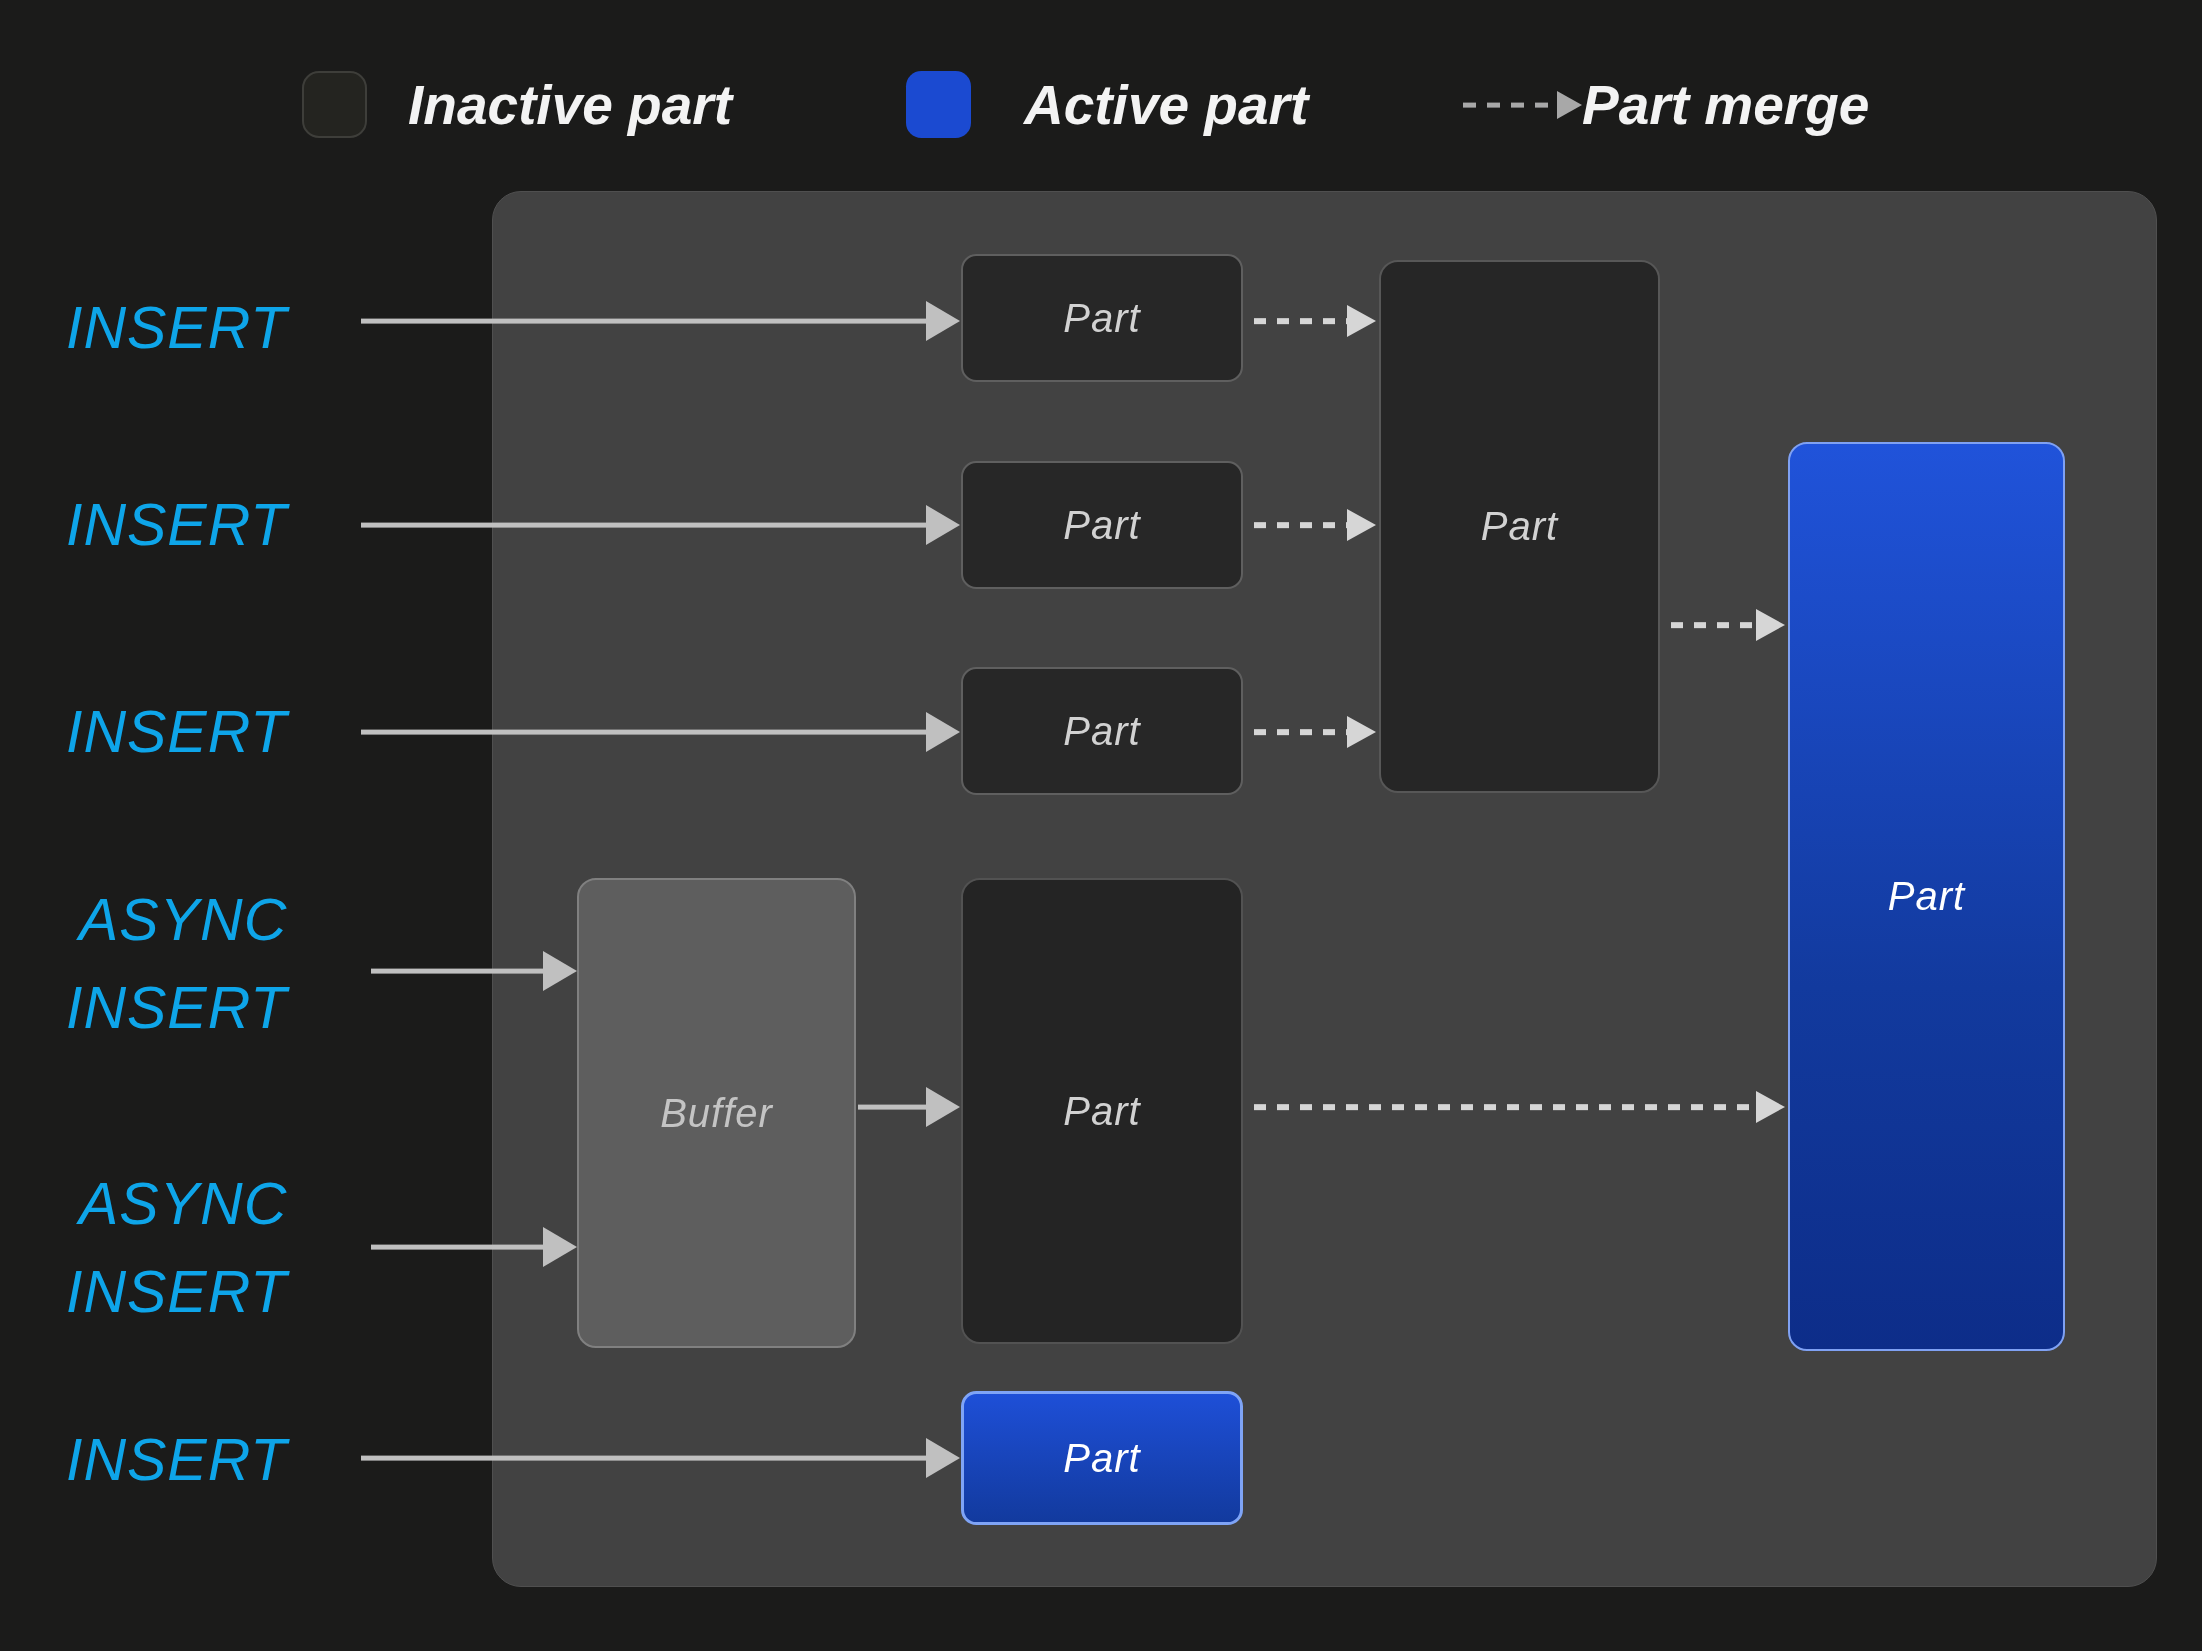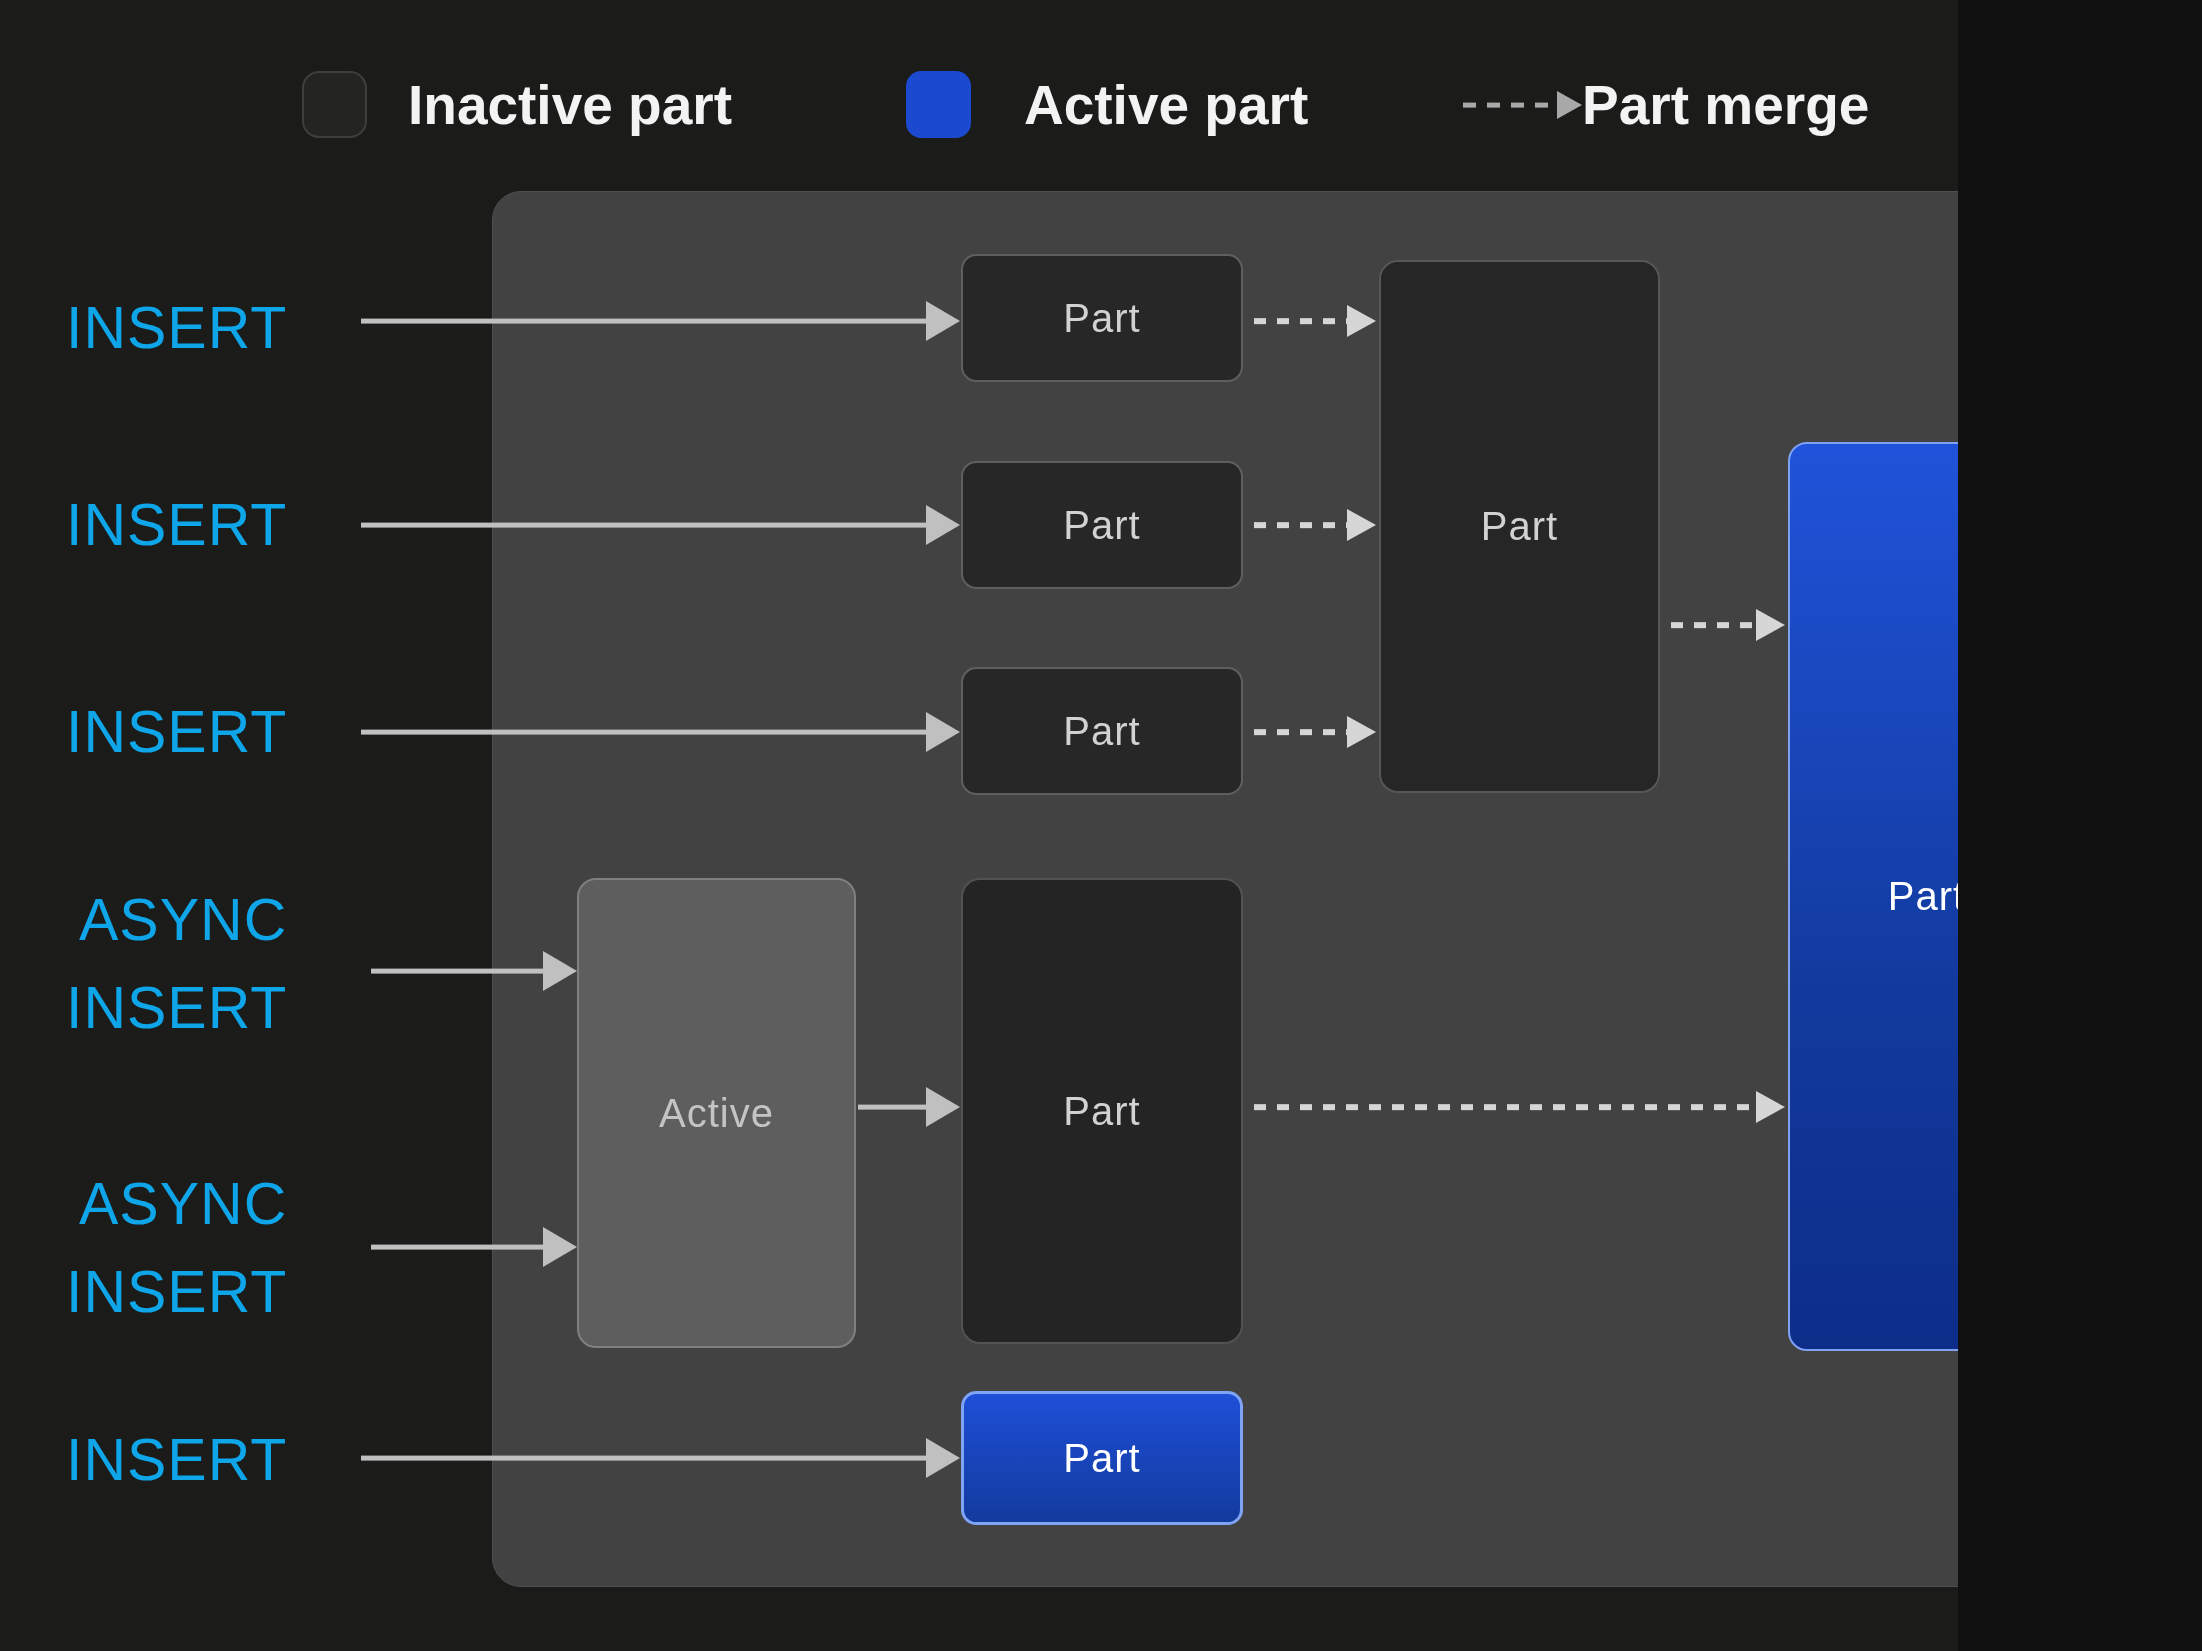--- a/index.html
+++ b/index.html
@@ -1,21 +1,22 @@
 <!DOCTYPE html>
 <html><head>
 <meta charset="utf-8">
 <style>
   html,body{margin:0;padding:0;background:#101010;}
   #canvas{
     position:relative;
-    width:1958px;height:1652px;
+    width:2202px;height:1652px;
     background:#1b1b1a;
     overflow:hidden;
     font-family:"Liberation Sans","DejaVu Sans",sans-serif;
+    font-style:italic;
   }
 
   
   .node{
     position:absolute;left:492px;top:191px;width:1665px;height:1396px;
     background:#424242;border:1.9px solid #4f4f4f;border-radius:29px;
     box-sizing:border-box;
   }
   .node-header{
     position:absolute;left:1824px;top:218px;height:73px;
@@ -131,21 +132,21 @@
     <div>ASYNC</div>
     <div>INSERT</div>
   </div>
 
   <div class="io-label" style="top:1416px;">INSERT</div>
 
   <div class="box part-inactive" id="part1">Part</div>
   <div class="box part-inactive" id="part2">Part</div>
   <div class="box part-inactive" id="part3">Part</div>
   <div class="box part-merged" id="part-merged">Part</div>
-  <div class="box buffer-box" id="buffer">Active</div>
+  <div class="box buffer-box" id="buffer">Buffer</div>
   <div class="box part-buffered" id="part-buffered">Part</div>
   <div class="box part-active-big" id="part-active">Part</div>
   <div class="box part-active-small" id="part-bottom">Part</div>
 
   <div class="arrow solid" style="left:361px;top:298px;width:599px;">
     <div class="shaft"></div>
       <div class="head"></div>
   </div>
   <div class="arrow solid" style="left:361px;top:502px;width:599px;">
     <div class="shaft"></div>

